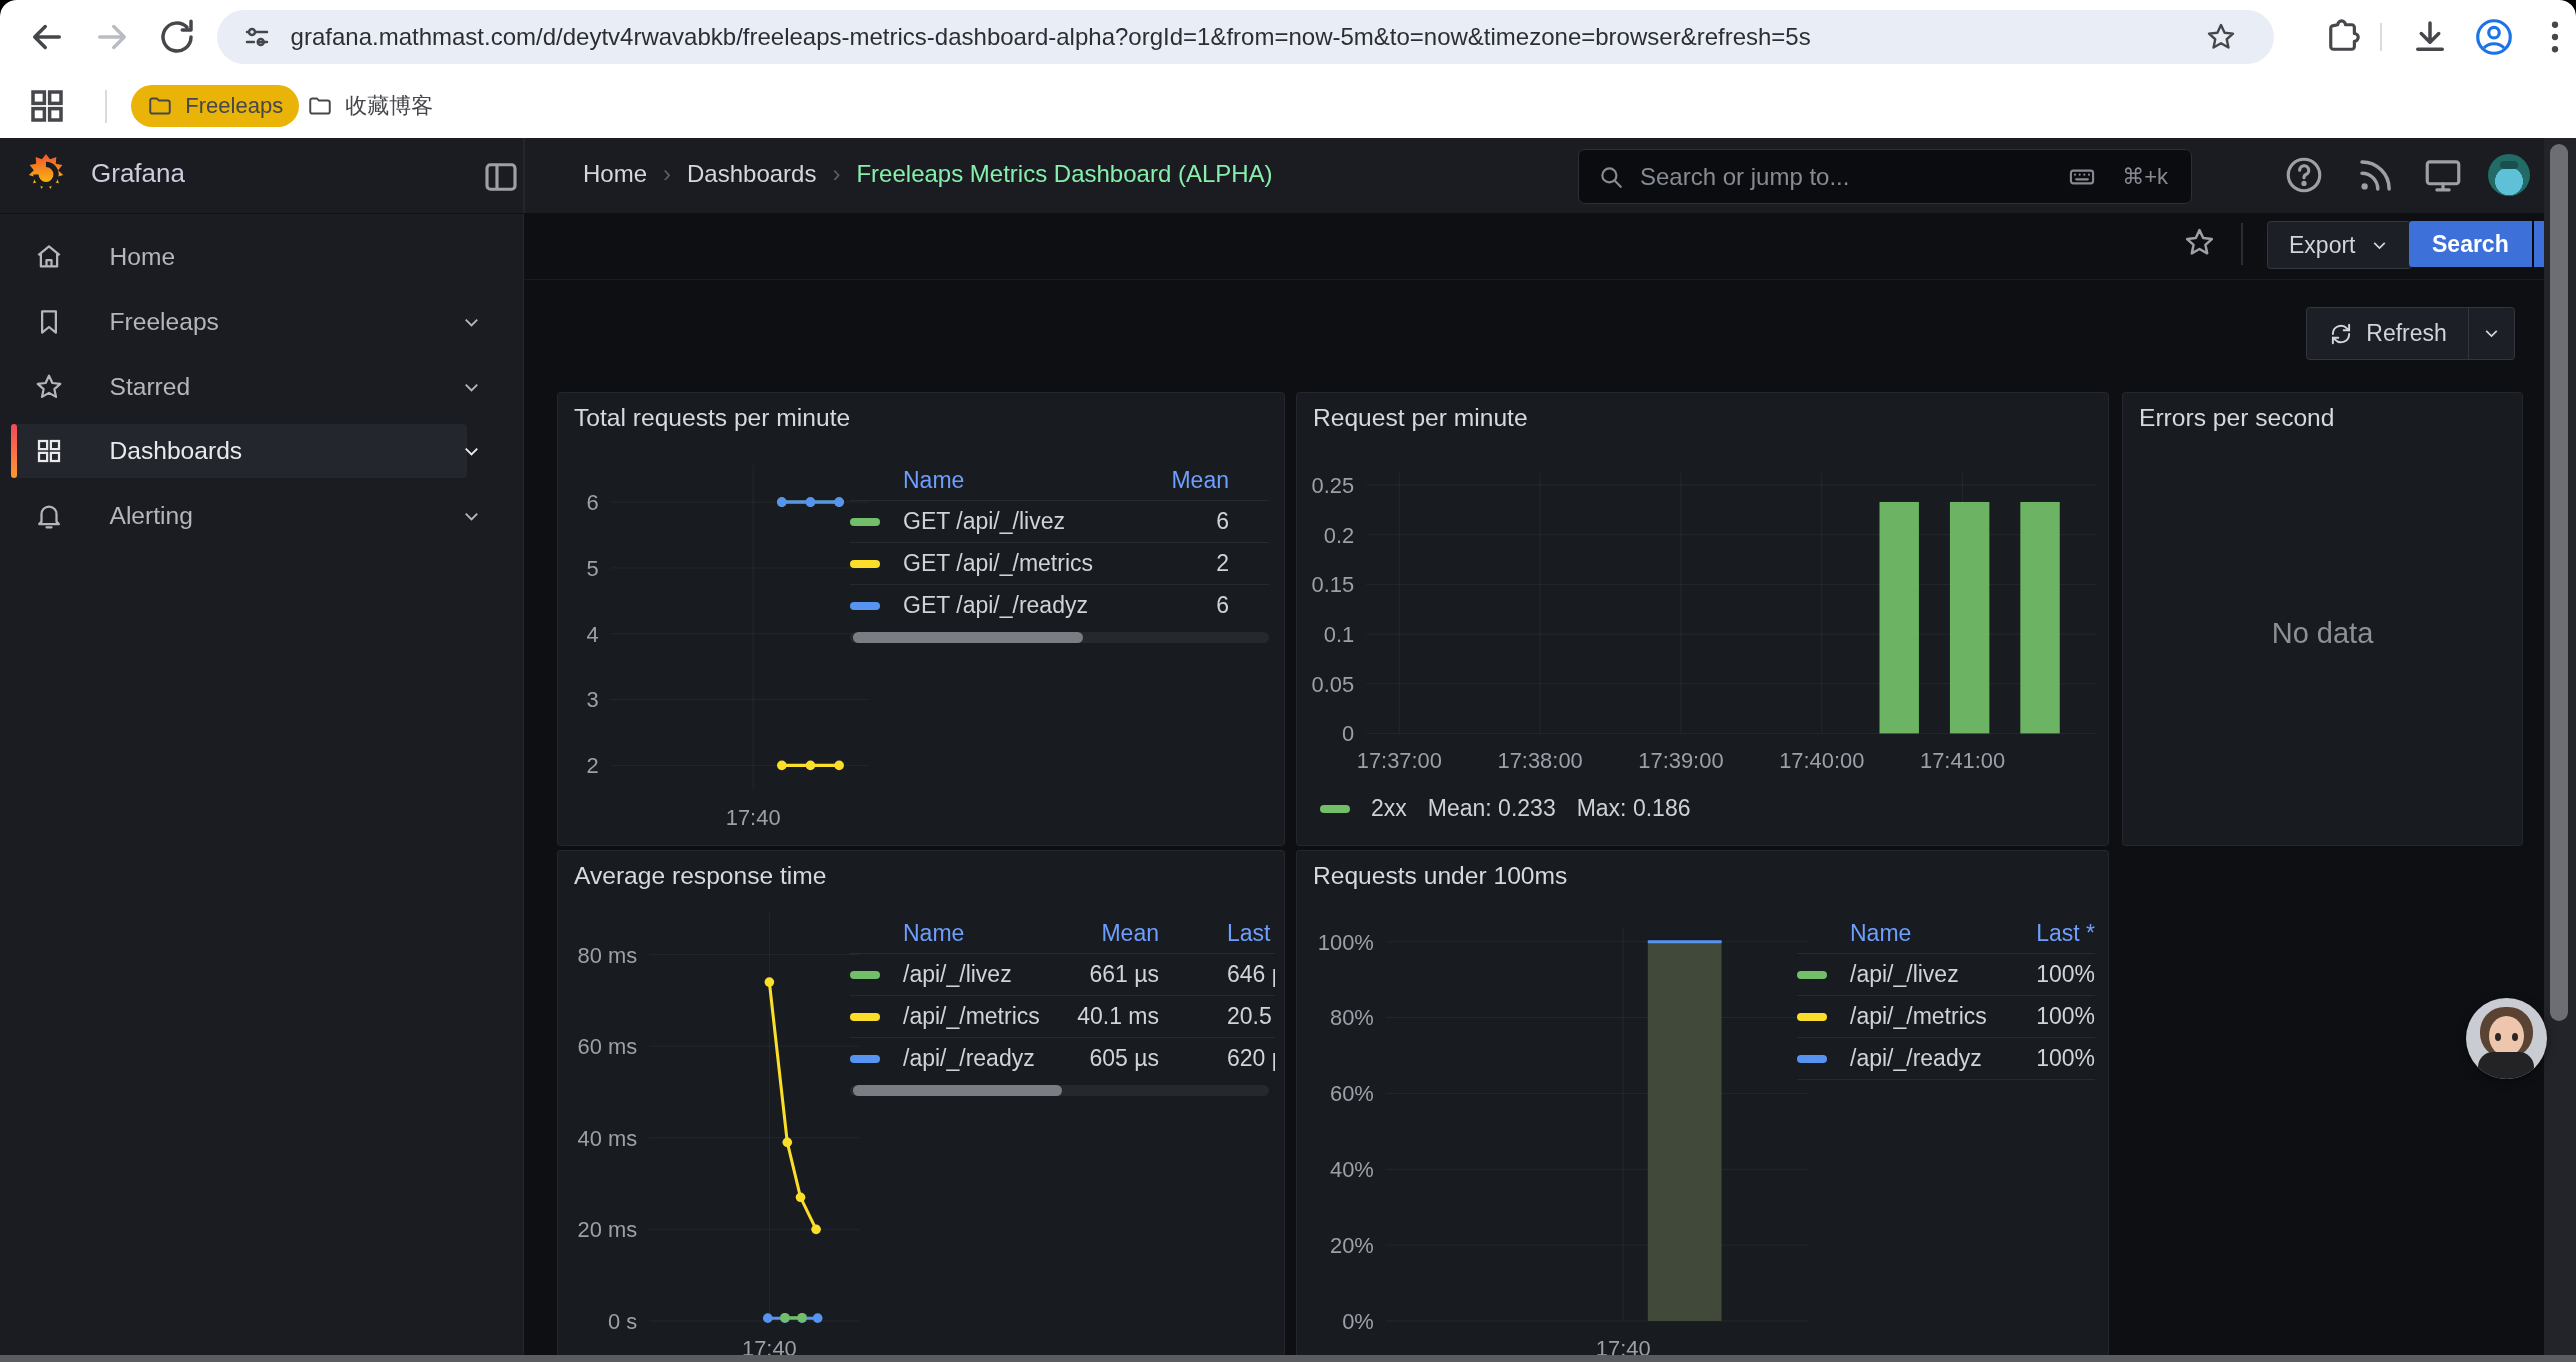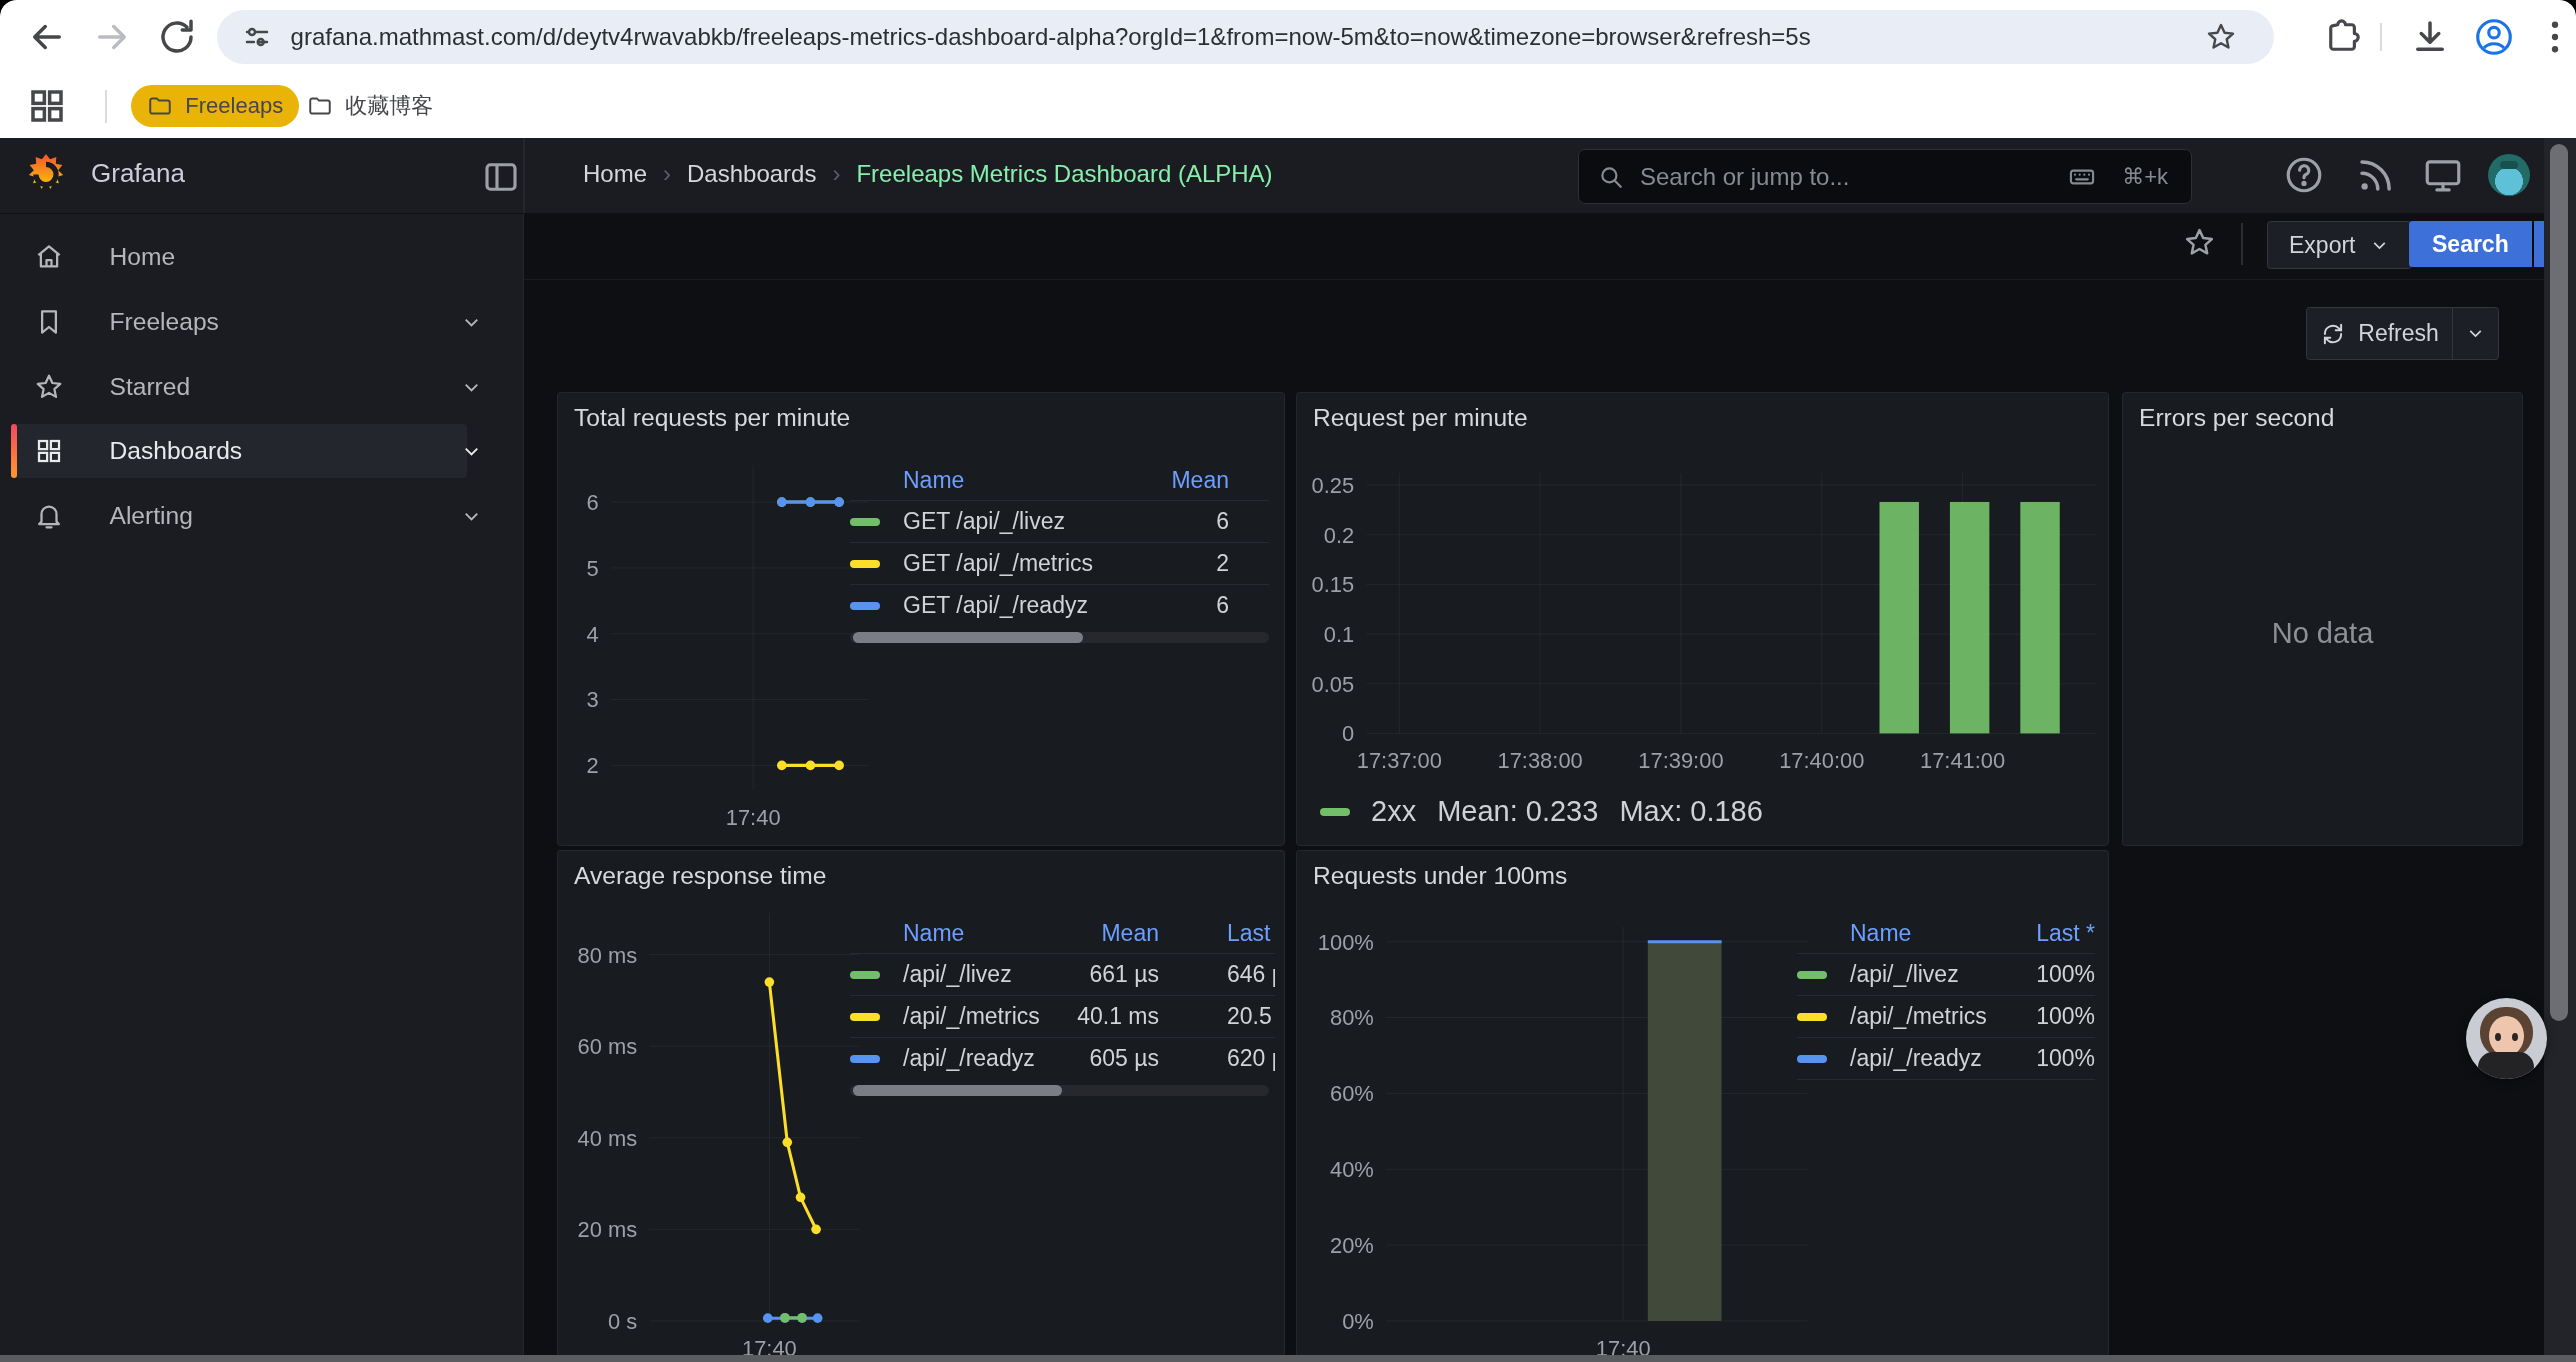--- a/index.html
+++ b/index.html
@@ -50,21 +50,21 @@
   .lg-head{display:flex;height:39px;align-items:center;color:#6e9fff;font-weight:500;}
   .lg-row{display:flex;height:41px;align-items:center;border-top:0.9px solid rgba(204,204,220,0.09);}
   .sw{width:30px;height:8px;border-radius:4.4px;margin-right:23px;flex:none;}
   .sw-sp{width:53px;flex:none;}
   .sw-g{background:#73BF69;} .sw-y{background:#FADE2A;} .sw-b{background:#5794F2;}
   .lg-name{flex:1;white-space:nowrap;}
   .lg-val{text-align:right;white-space:nowrap;}
   .hscroll{height:11.4px;background:#26282d;border-radius:6.1px;margin-top:6.1px;position:relative;}
   .hscroll>div{position:absolute;left:2.6px;top:0;height:11.4px;border-radius:6.1px;background:#7a7d84;}
   .nodata{position:absolute;left:0;right:0;top:224px;text-align:center;font-size:29px;color:#8d9095;}
-  .p2legend{position:absolute;left:23px;top:402px;display:flex;align-items:center;gap:21px;font-size:29px;color:#cfd1d6;}
+  .p2legend{position:absolute;left:23px;top:402px;display:flex;align-items:center;gap:21px;font-size:23px;color:#cfd1d6;}
   
   .vtrack{position:absolute;left:2544px;top:138px;width:32px;height:1225px;background:#232429;}
   .vthumb{position:absolute;left:6.1px;top:6.1px;width:18.4px;height:877px;border-radius:9.6px;background:#6c6e74;}
   .hbar{position:absolute;left:0;top:1355px;width:2576px;height:8px;background:#5a5c60;}
   .avatar-f{position:absolute;left:2466px;top:998px;width:81px;height:81px;border-radius:50%;
     background:#c9ccd2;overflow:hidden;box-shadow:0 1.8px 8.8px rgba(0,0,0,.5);}
   .avatar-f .hair{position:absolute;left:14px;top:8.8px;width:53px;height:51px;border-radius:24.6px;background:#5b4334;}
   .avatar-f .face{position:absolute;left:23px;top:17.5px;width:35px;height:40px;border-radius:50%;background:#eec6ae;}
   .avatar-f .eye{position:absolute;top:35px;width:6.1px;height:8px;border-radius:50%;background:#2d2424;}
   .avatar-f .shirt{position:absolute;left:12.3px;top:54px;width:56px;height:30px;border-radius:16px;background:#232326;}
@@ -281,21 +281,21 @@
     <div style="width:1.8px;background:rgba(0,0,0,0.35)"></div>
     <div class="seg" style="padding:0 8.8px">
       <svg viewBox="0 0 24 24" fill="none" stroke="#fff" stroke-width="2" style="width:21px;height:21px">
           <path d="M6 9l6 6 6-6"></path>
         </svg>
       </div>
   </div>
   <div style="position:absolute;left:524px;top:279px;width:2020px;height:0.9px;background:rgba(255,255,255,0.05)"></div>
 
   <div class="gbtn" style="left:2306px;top:307px;height:51px">
-    <div style="display:flex;align-items:center;gap:12.3px;padding:0 13px">
+    <div style="display:flex;align-items:center;gap:12.3px;padding:0 21px">
       <svg viewBox="0 0 24 24" fill="none" stroke="currentColor" stroke-width="1.8" stroke-linecap="round" stroke-linejoin="round">
           <path d="M4.5 12a7.5 7.5 0 0 1 13-5.2l2 2M19.5 3.5v5h-5M19.5 12a7.5 7.5 0 0 1-13 5.2l-2-2M4.5 20.5v-5h5"></path>
         </svg>
       <span>Refresh</span>
     </div>
     <div class="btn-div"></div>
     <div style="padding:0 12.3px;display:flex">
       <svg viewBox="0 0 24 24" fill="none" stroke="currentColor" stroke-width="2" style="width:21px;height:21px">
           <path d="M6 9l6 6 6-6"></path>
         </svg>

